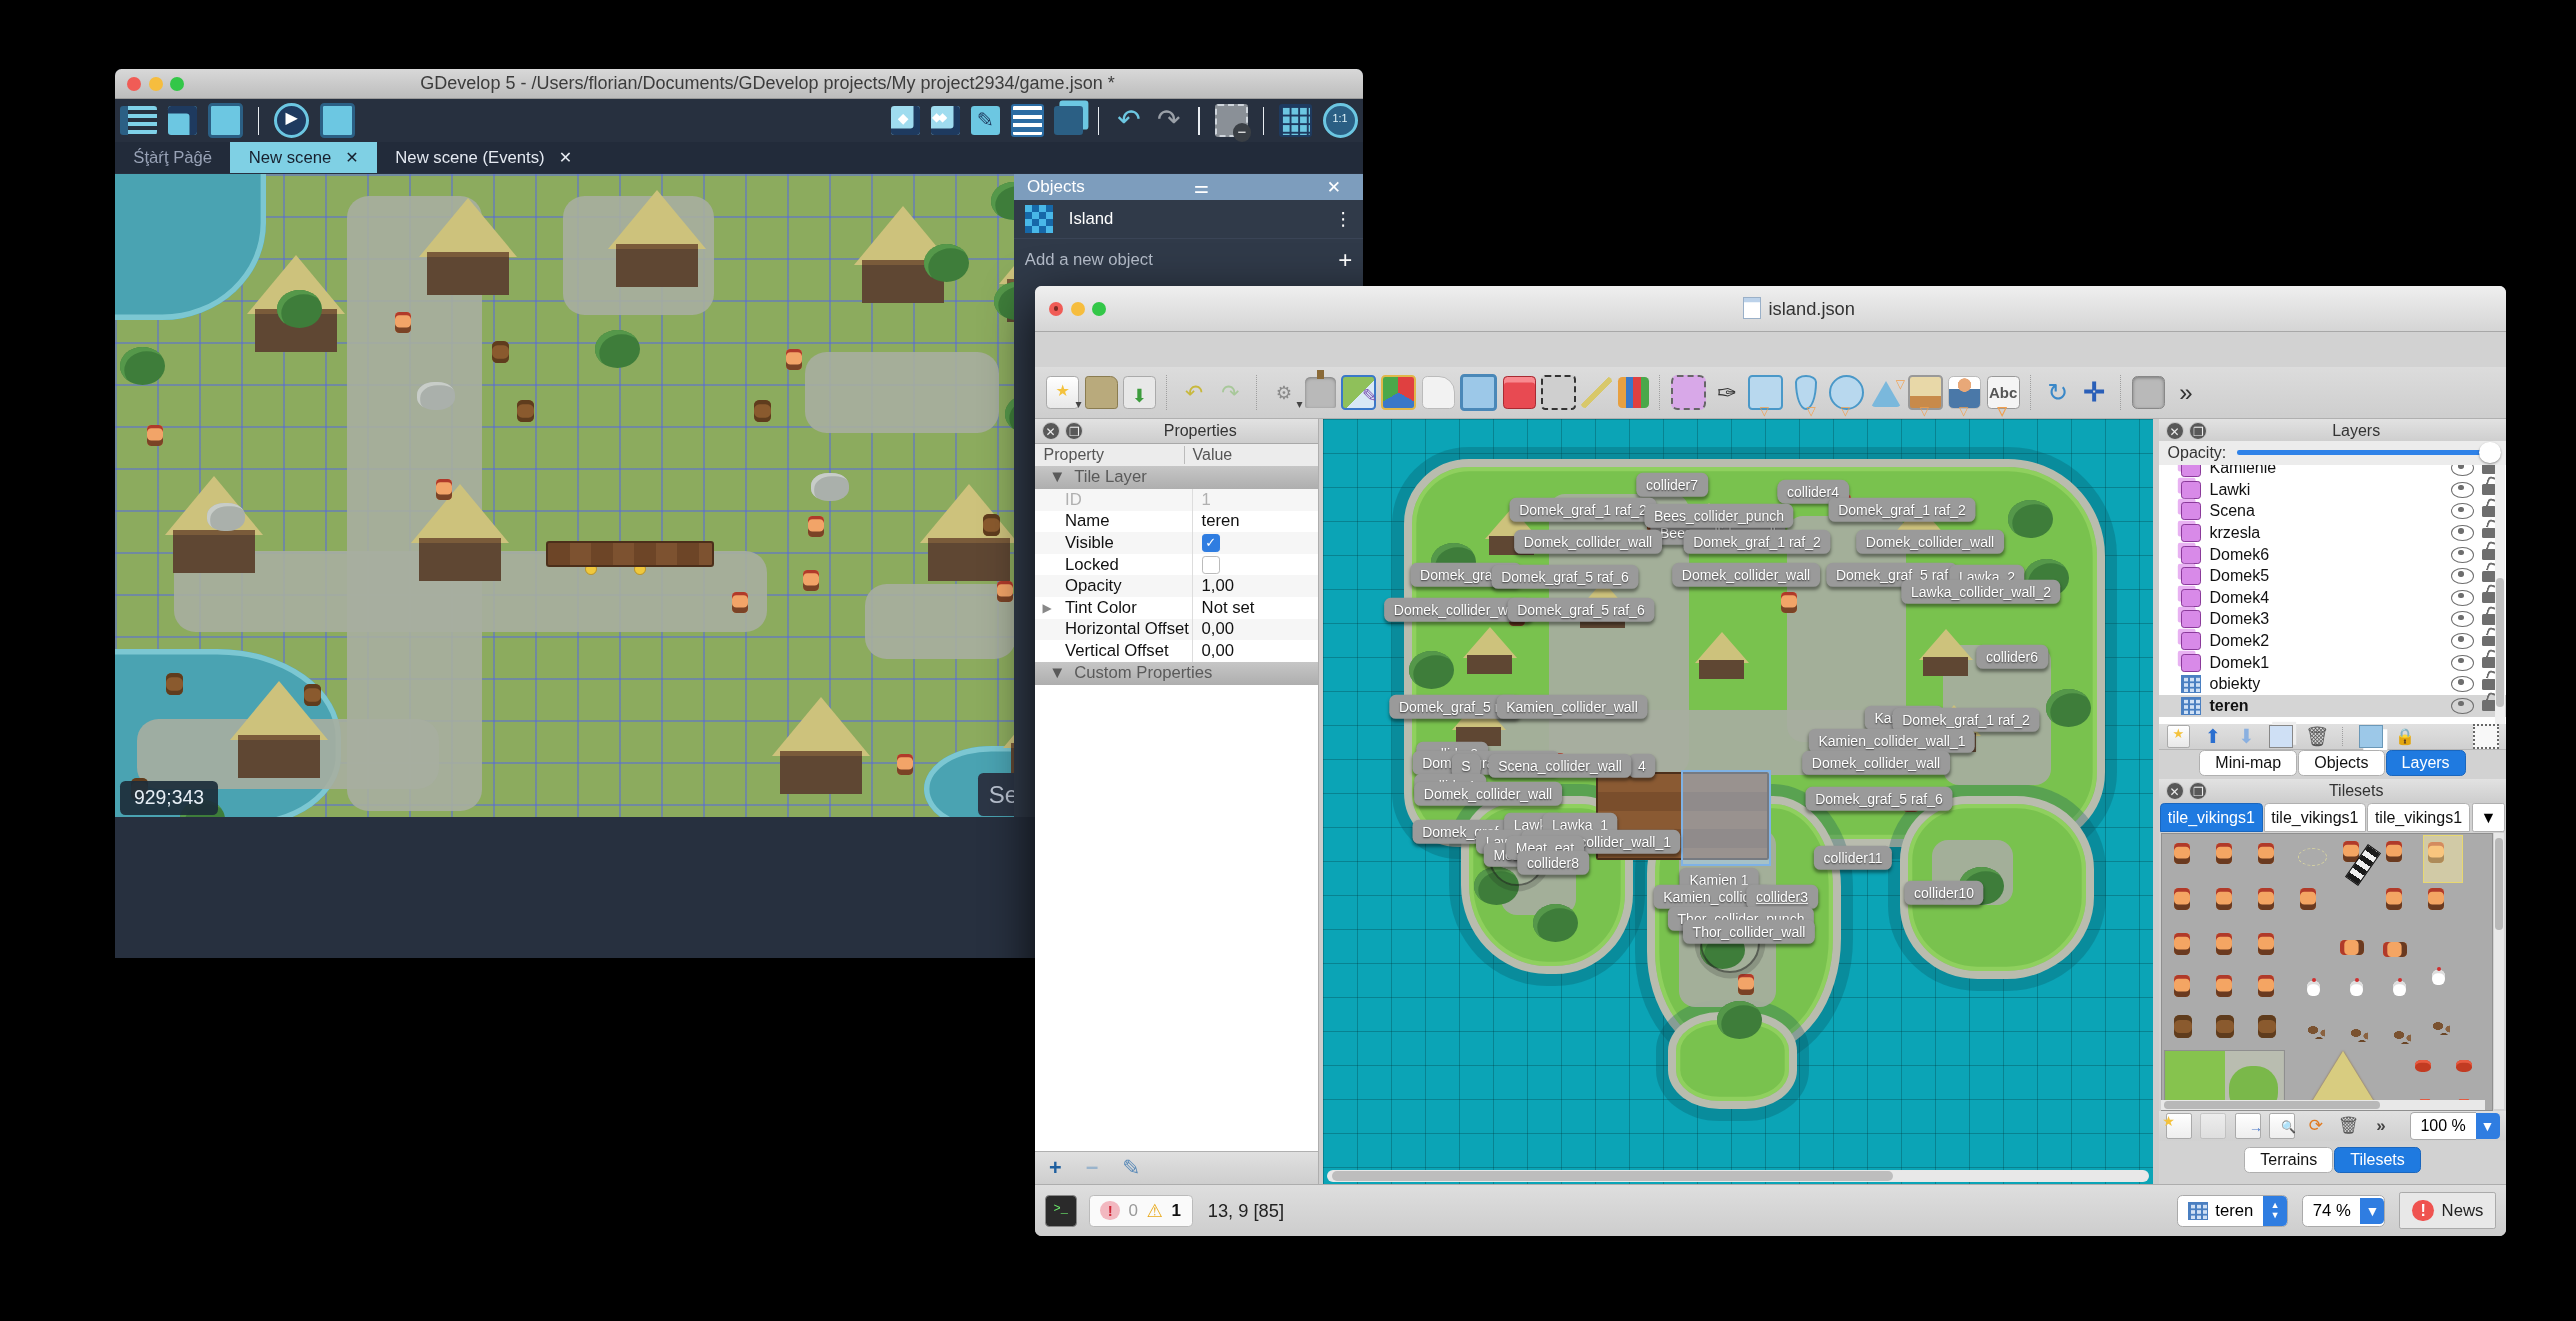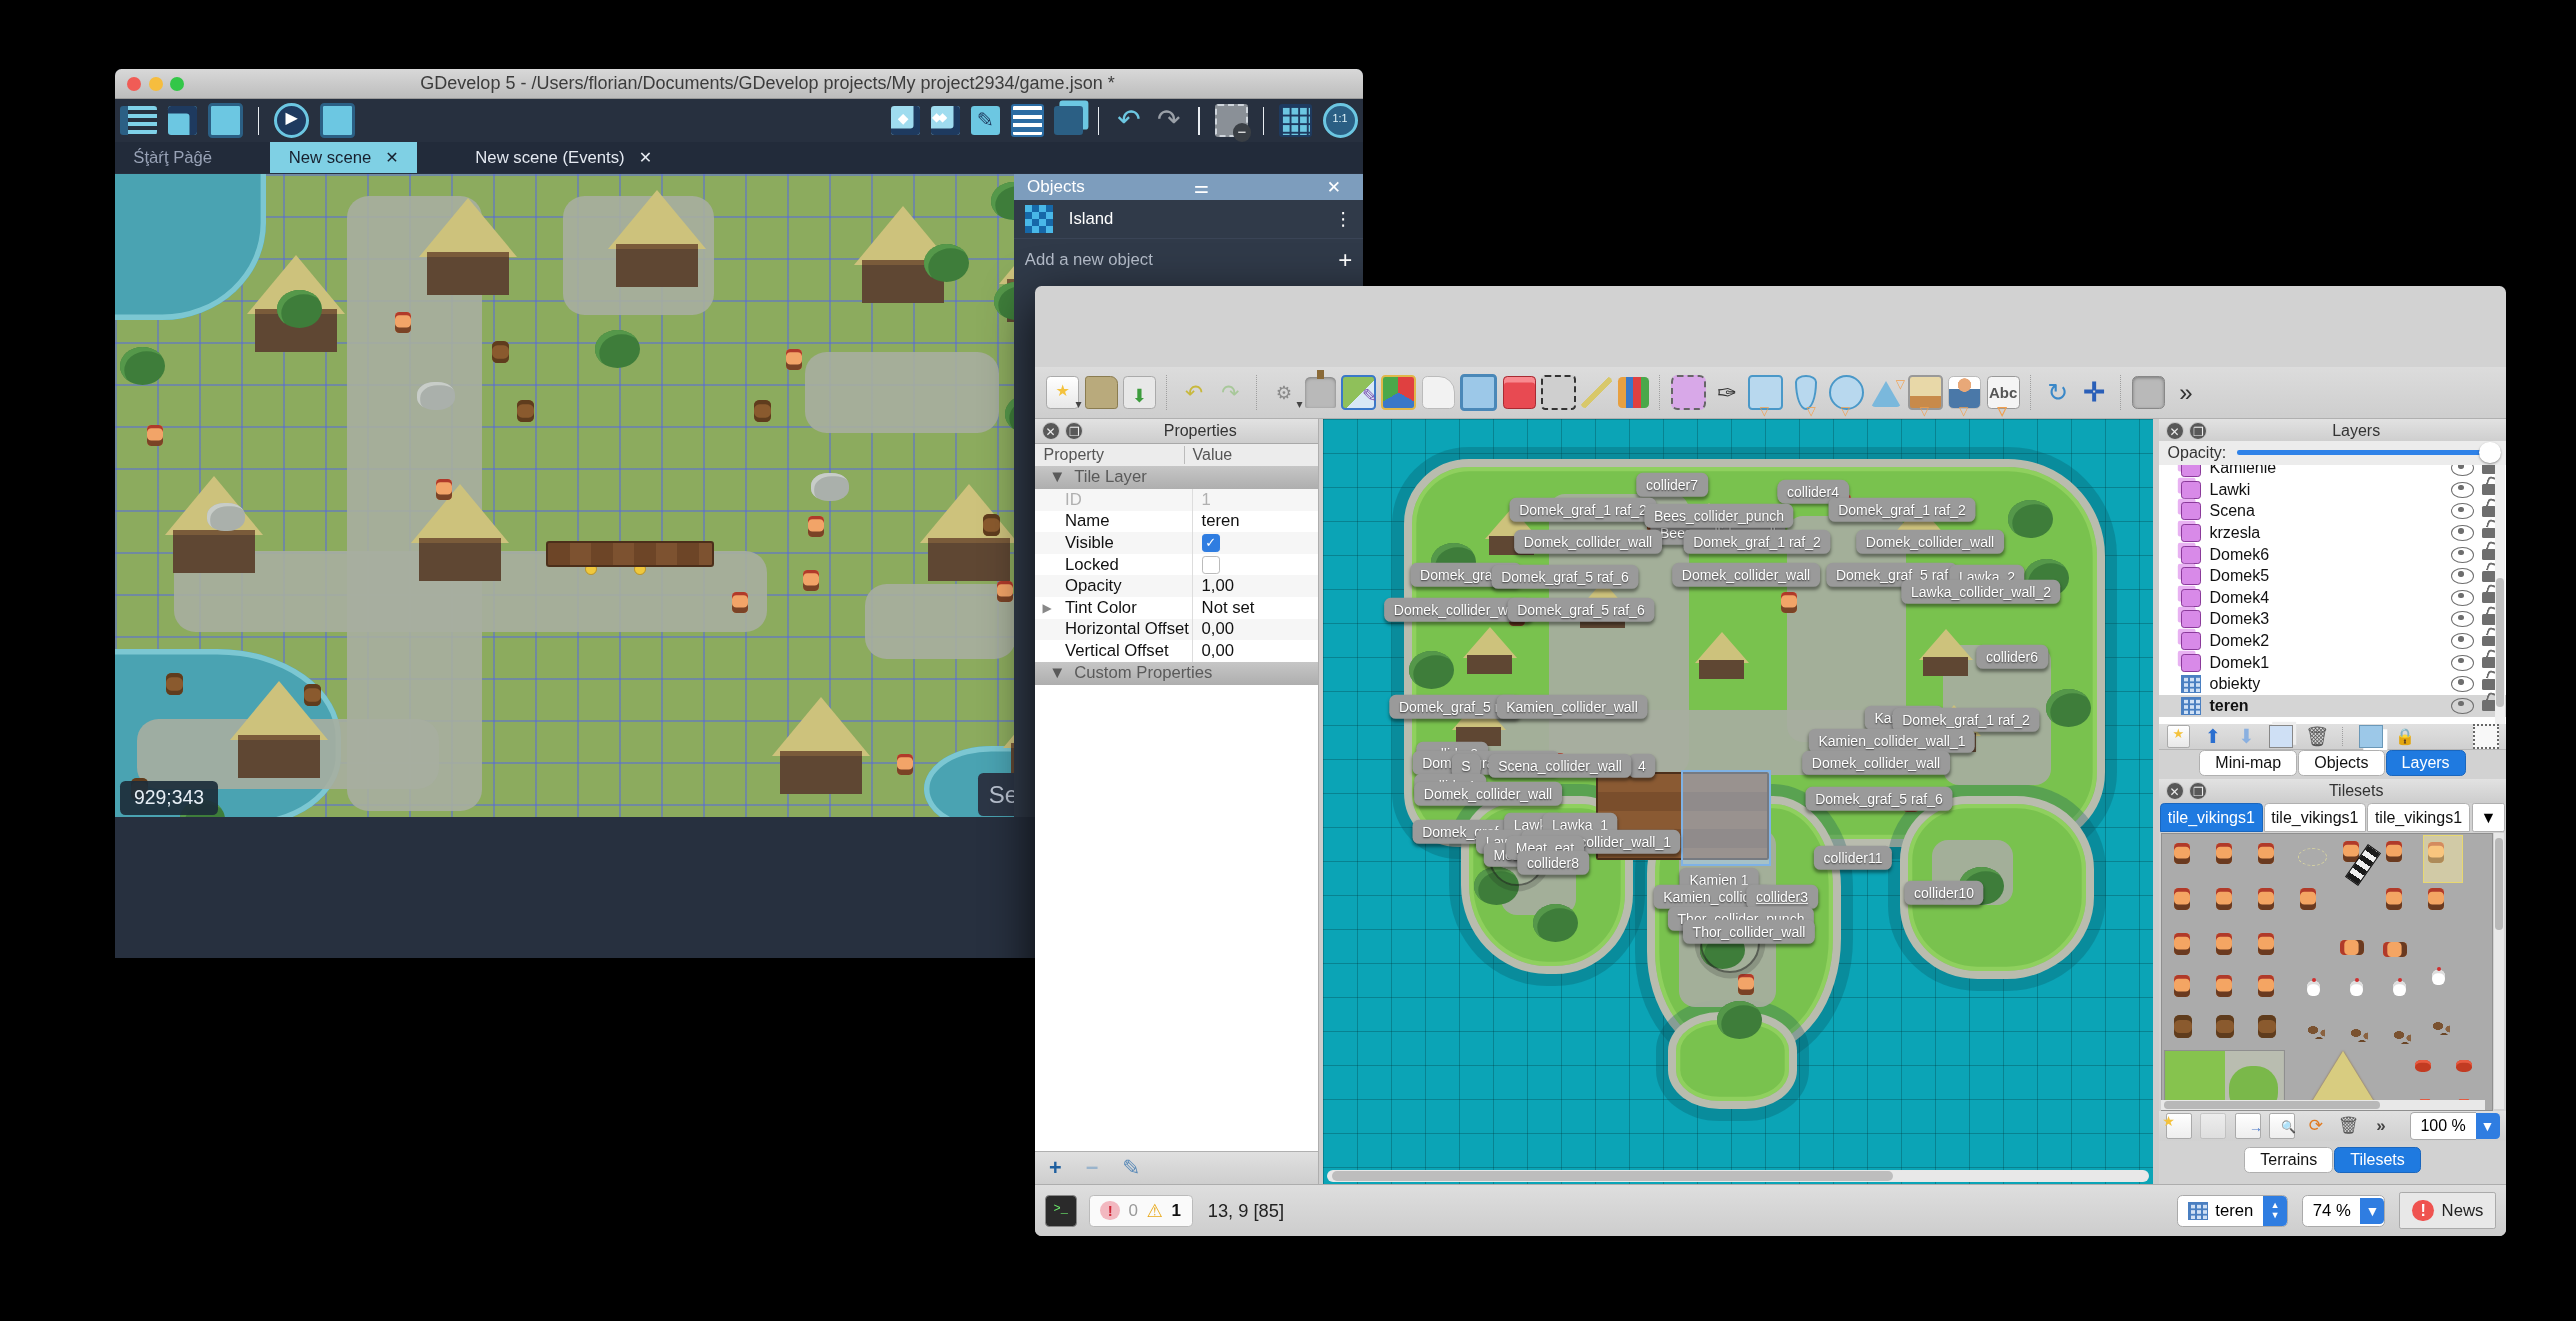--- a/index.html
+++ b/index.html
@@ -27,21 +27,21 @@
   .gdi.pages2::after{content:"◆◆";position:absolute;left:1.1px;top:4.3px;color:#fff;font-size:12px;letter-spacing:-3.2px;}
   .gdi.pencil{background:#6cc7e2;color:#1e3a5f;font-size:20.5px;text-align:center;line-height:28px;}
   .gdi.rows{background:repeating-linear-gradient(#fff 0 4.3px,#2b6ca3 4.3px 8.6px);border:2.7px solid #2b6ca3;}
   .gdi.stack{background:#2b5f84;box-shadow:5.4px -5.4px 0 #6cc7e2;}
   .gdi.arrow{font-size:28px;line-height:28px;text-align:center;color:#6cc7e2;}
   .gdi.arrow.gray{color:#9aa0a8;}
   .gdi.marquee{border:2.7px dashed #cfd5dc;background:#8a9097;}
   .gdi.marquee::after{content:"−";position:absolute;right:-5.4px;bottom:-6.5px;width:18.3px;height:18.3px;background:#3a3f45;border-radius:50%;color:#fff;font-size:15px;line-height:17px;text-align:center;}
   .gdi.grid9{background:#6cc7e2;border:2.2px solid #1e3a5f;background-image:linear-gradient(#1e3a5f 2.2px,rgba(0,0,0,0) 2.2px),linear-gradient(90deg,#1e3a5f 2.2px,rgba(0,0,0,0) 2.2px);background-size:8.6px 8.6px;}
   .gdi.zoom11{border:3.2px solid #6cc7e2;border-radius:50%;color:#dff3f9;font-size:10.8px;line-height:24px;text-align:center;background:#2b5f84;}
-  #gd-tabs{left:0;top:73px;width:100%;height:31px;background:#222b3a;display:flex;align-items:stretch;gap:40px;}
+  #gd-tabs{left:0;top:73px;width:100%;height:31px;background:#222b3a;display:flex;align-items:stretch;}
   .gdtab{display:flex;align-items:center;gap:14px;padding:0 18.3px;font-size:16.7px;color:#98a2b6;}
   .gdtab .x{font-size:16px;color:#e8ecf2;}
   .gdtab.active{background:#7fd0e4;color:#17202e;}
   .gdtab.active .x{color:#17202e;}
   .gdtab.plain{color:#e4e9f1;}
   #gd-main{left:0;top:105px;width:1248px;height:643px;}
   
   #gd-scene{left:0;top:0;width:899px;height:643px;background:#8cab5e;overflow:hidden;
     background-image:linear-gradient(rgba(85,105,225,.5) 1.6px,rgba(0,0,0,0) 1.6px),linear-gradient(90deg,rgba(85,105,225,.5) 1.6px,rgba(0,0,0,0) 1.6px);
     background-size:42px 42px;}
@@ -350,20 +350,28 @@
         </div>
         <div class="obj-add abs">
           <span>Add a new object</span>
           <span class="plus">+</span>
         </div>
       </div>
     </div>
   </div>
 
   <div id="tw" class="abs">
+    <div id="tw-titlebar" class="abs">
+      <div class="lights">
+        <div class="light red dot"></div>
+        <div class="light yellow"></div>
+        <div class="light green"></div>
+      </div>
+      <div id="tw-title"><span class="doc"></span><span>island.json</span></div>
+    </div>
     <div id="tw-toolbar" class="abs">
         <div class="ti ic-new">
           <span class="dd">▾</span>
         </div>
         <div class="ti ic-open"></div>
         <div class="ti ic-save"></div>
         <div class="tsep"></div>
         <div class="ti ic-undo">↶</div>
         <div class="ti ic-redo">↷</div>
         <div class="tsep"></div>

